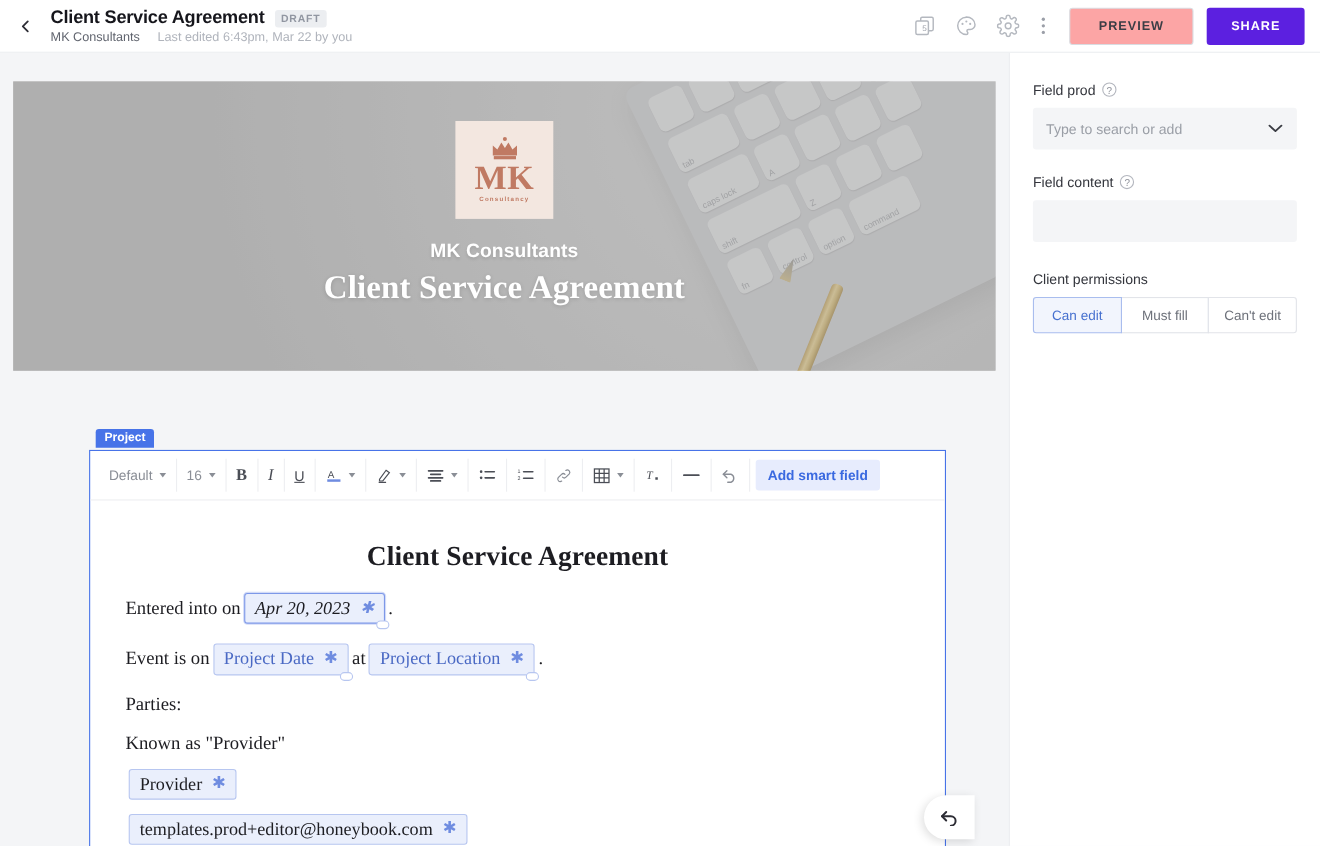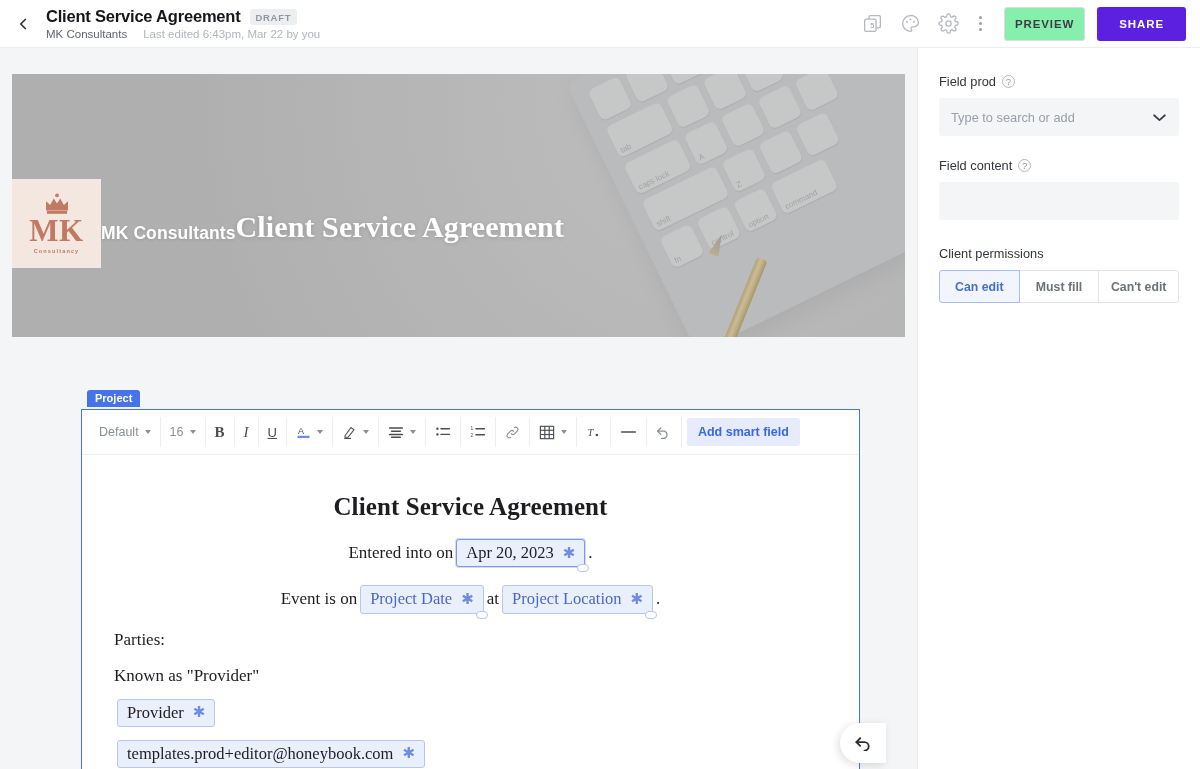--- a/index.html
+++ b/index.html
@@ -39,22 +39,22 @@
     margin-left: auto; display: flex; align-items: center; gap: 0; padding-right: 14px;
   }
   .icon-btn {
     width: 38px; height: 38px; display: flex; align-items: center; justify-content: center;
     cursor: pointer; color: #9b9fa8;
   }
   .kebab { width: 26px; }
   .dot { width: 3px; height: 3px; border-radius: 50%; background: #9b9fa8; margin: 1.5px 0; }
   .kebab-inner { display: flex; flex-direction: column; align-items: center; }
   .btn-preview {
-    height: 34px; padding: 0 10px; border: 1px solid #d9dce1; border-radius: 3px;
-    background: #86efac; color: #3b3d45; font-size: 11.5px; font-weight: 700; letter-spacing: 0.9px;
+    height: 34px; padding: 0 26px; border: 1px solid #d9dce1; border-radius: 3px;
+    background: #fca5a5; color: #3b3d45; font-size: 11.5px; font-weight: 700; letter-spacing: 0.9px;
     display: flex; align-items: center; cursor: pointer; margin-left: 10px;
   }
   .btn-share {
     height: 34px; padding: 0 22px; border: none; border-radius: 3px;
     background: #5c20e0; color: #fff; font-size: 11.5px; font-weight: 700; letter-spacing: 0.9px;
     display: flex; align-items: center; cursor: pointer; margin-left: 12px;
   }
 
   
   .canvas {
@@ -102,21 +102,21 @@
     border-radius: 4px;
   }
   .pen-tip {
     position: absolute; left: 700px; top: 160px;
     width: 11px; height: 22px; transform: rotate(22deg);
     background: linear-gradient(180deg, #9c9c9c 0%, #d8c28a 100%);
     clip-path: polygon(50% 0, 100% 100%, 0 100%);
   }
   .hero-overlay { position: absolute; inset: 0; background: rgba(150,150,150,0.42); }
   .hero-content {
-    position: absolute; inset: 0; display: flex; flex-direction: row;
+    position: absolute; inset: 0; display: flex; flex-direction: column;
     align-items: center; justify-content: flex-start; padding-top: 36px; border-radius: 20px;
   }
   .logo-box {
     width: 89px; height: 89px; background: #f3e7e0;
     display: flex; flex-direction: column; align-items: center; justify-content: center;
   }
   .logo-crown { margin-bottom: 1px; }
   .logo-mk {
     font-family: "Liberation Serif", serif; font-size: 31px; font-weight: 700;
     color: #c07a63; line-height: 0.95; letter-spacing: 0.5px;
@@ -165,33 +165,33 @@
     padding: 7px 11px; border-radius: 3px; cursor: pointer; margin-left: 5px;
   }
 
   .doc-body {
     padding: 38px 32px 0 32px; font-family: "Liberation Serif", serif; color: #1d1d22;
     height: 363px; overflow: hidden; position: relative;
   }
   .doc-h1 { text-align: center; font-size: 25px; font-weight: 700; letter-spacing: 0.1px; }
   .doc-line {
     text-align: center; font-size: 17px; margin-top: 18px;
-    display: flex; align-items: center; justify-content: center; gap: 0; flex-wrap: wrap;
+    display: flex; align-items: center; gap: 0; flex-wrap: wrap;
   }
   .doc-p { font-size: 17px; margin-top: 16px; }
 
   .chip {
     display: inline-flex; align-items: center; gap: 9px;
     background: #eaeffc; border: 1px solid #b7c6f0; border-radius: 3px;
     padding: 2px 9px; font-family: "Liberation Serif", serif; font-size: 16.5px;
     color: #4a69c4; position: relative; cursor: pointer; margin: 0 3px;
     line-height: 1.35;
   }
   .chip.filled { color: #1d1d22; }
-  .chip.active { border-color: #7d98e8; box-shadow: 0 0 0 1px rgba(125,152,232,0.35); }
+  .chip.active { border-color: #7d98e8; box-shadow: 0 0 0 1px rgba(125,152,232,0.35); font-style: italic; }
   .chip .ast { color: #6f8ce0; font-size: 15px; line-height: 1; }
   .chip .handle {
     position: absolute; right: -5px; bottom: -6px; width: 12px; height: 8px;
     border: 1px solid #b7c6f0; border-radius: 6px; background: #fff;
   }
   .chip-row { margin-top: 13px; }
 
   .undo-fab {
     position: absolute; right: 31px; bottom: 6px; width: 46px; height: 40px;
     background: #fff; border-radius: 22px 0 0 22px;
@@ -228,21 +228,21 @@
   .sel-chev { margin-left: auto; color: #3a3c43; }
   .content-field {
     height: 38px; background: #f4f5f7; border-radius: 3px; margin-bottom: 4px; cursor: text;
   }
   .spacer-22 { height: 22px; }
   .perm-label { font-size: 12.8px; color: #33353c; margin-bottom: 9px; }
   .seg { display: flex; }
   .seg-btn {
     flex: 1; height: 33px; border: 1px solid #e2e4e9; background: #fff;
     font-size: 12.3px; color: #6d717a; display: flex; align-items: center; justify-content: center;
-    cursor: pointer; margin-left: -1px; font-weight: bold;
+    cursor: pointer; margin-left: -1px;
   }
   .seg-btn:first-child { margin-left: 0; border-radius: 3px 0 0 3px; }
   .seg-btn:last-child { border-radius: 0 3px 3px 0; }
   .seg-btn.sel {
     background: #f2f5fd; border-color: #a9bdee; color: #4670cf; z-index: 2;
   }
 </style>
 </head>
 <body>
 

